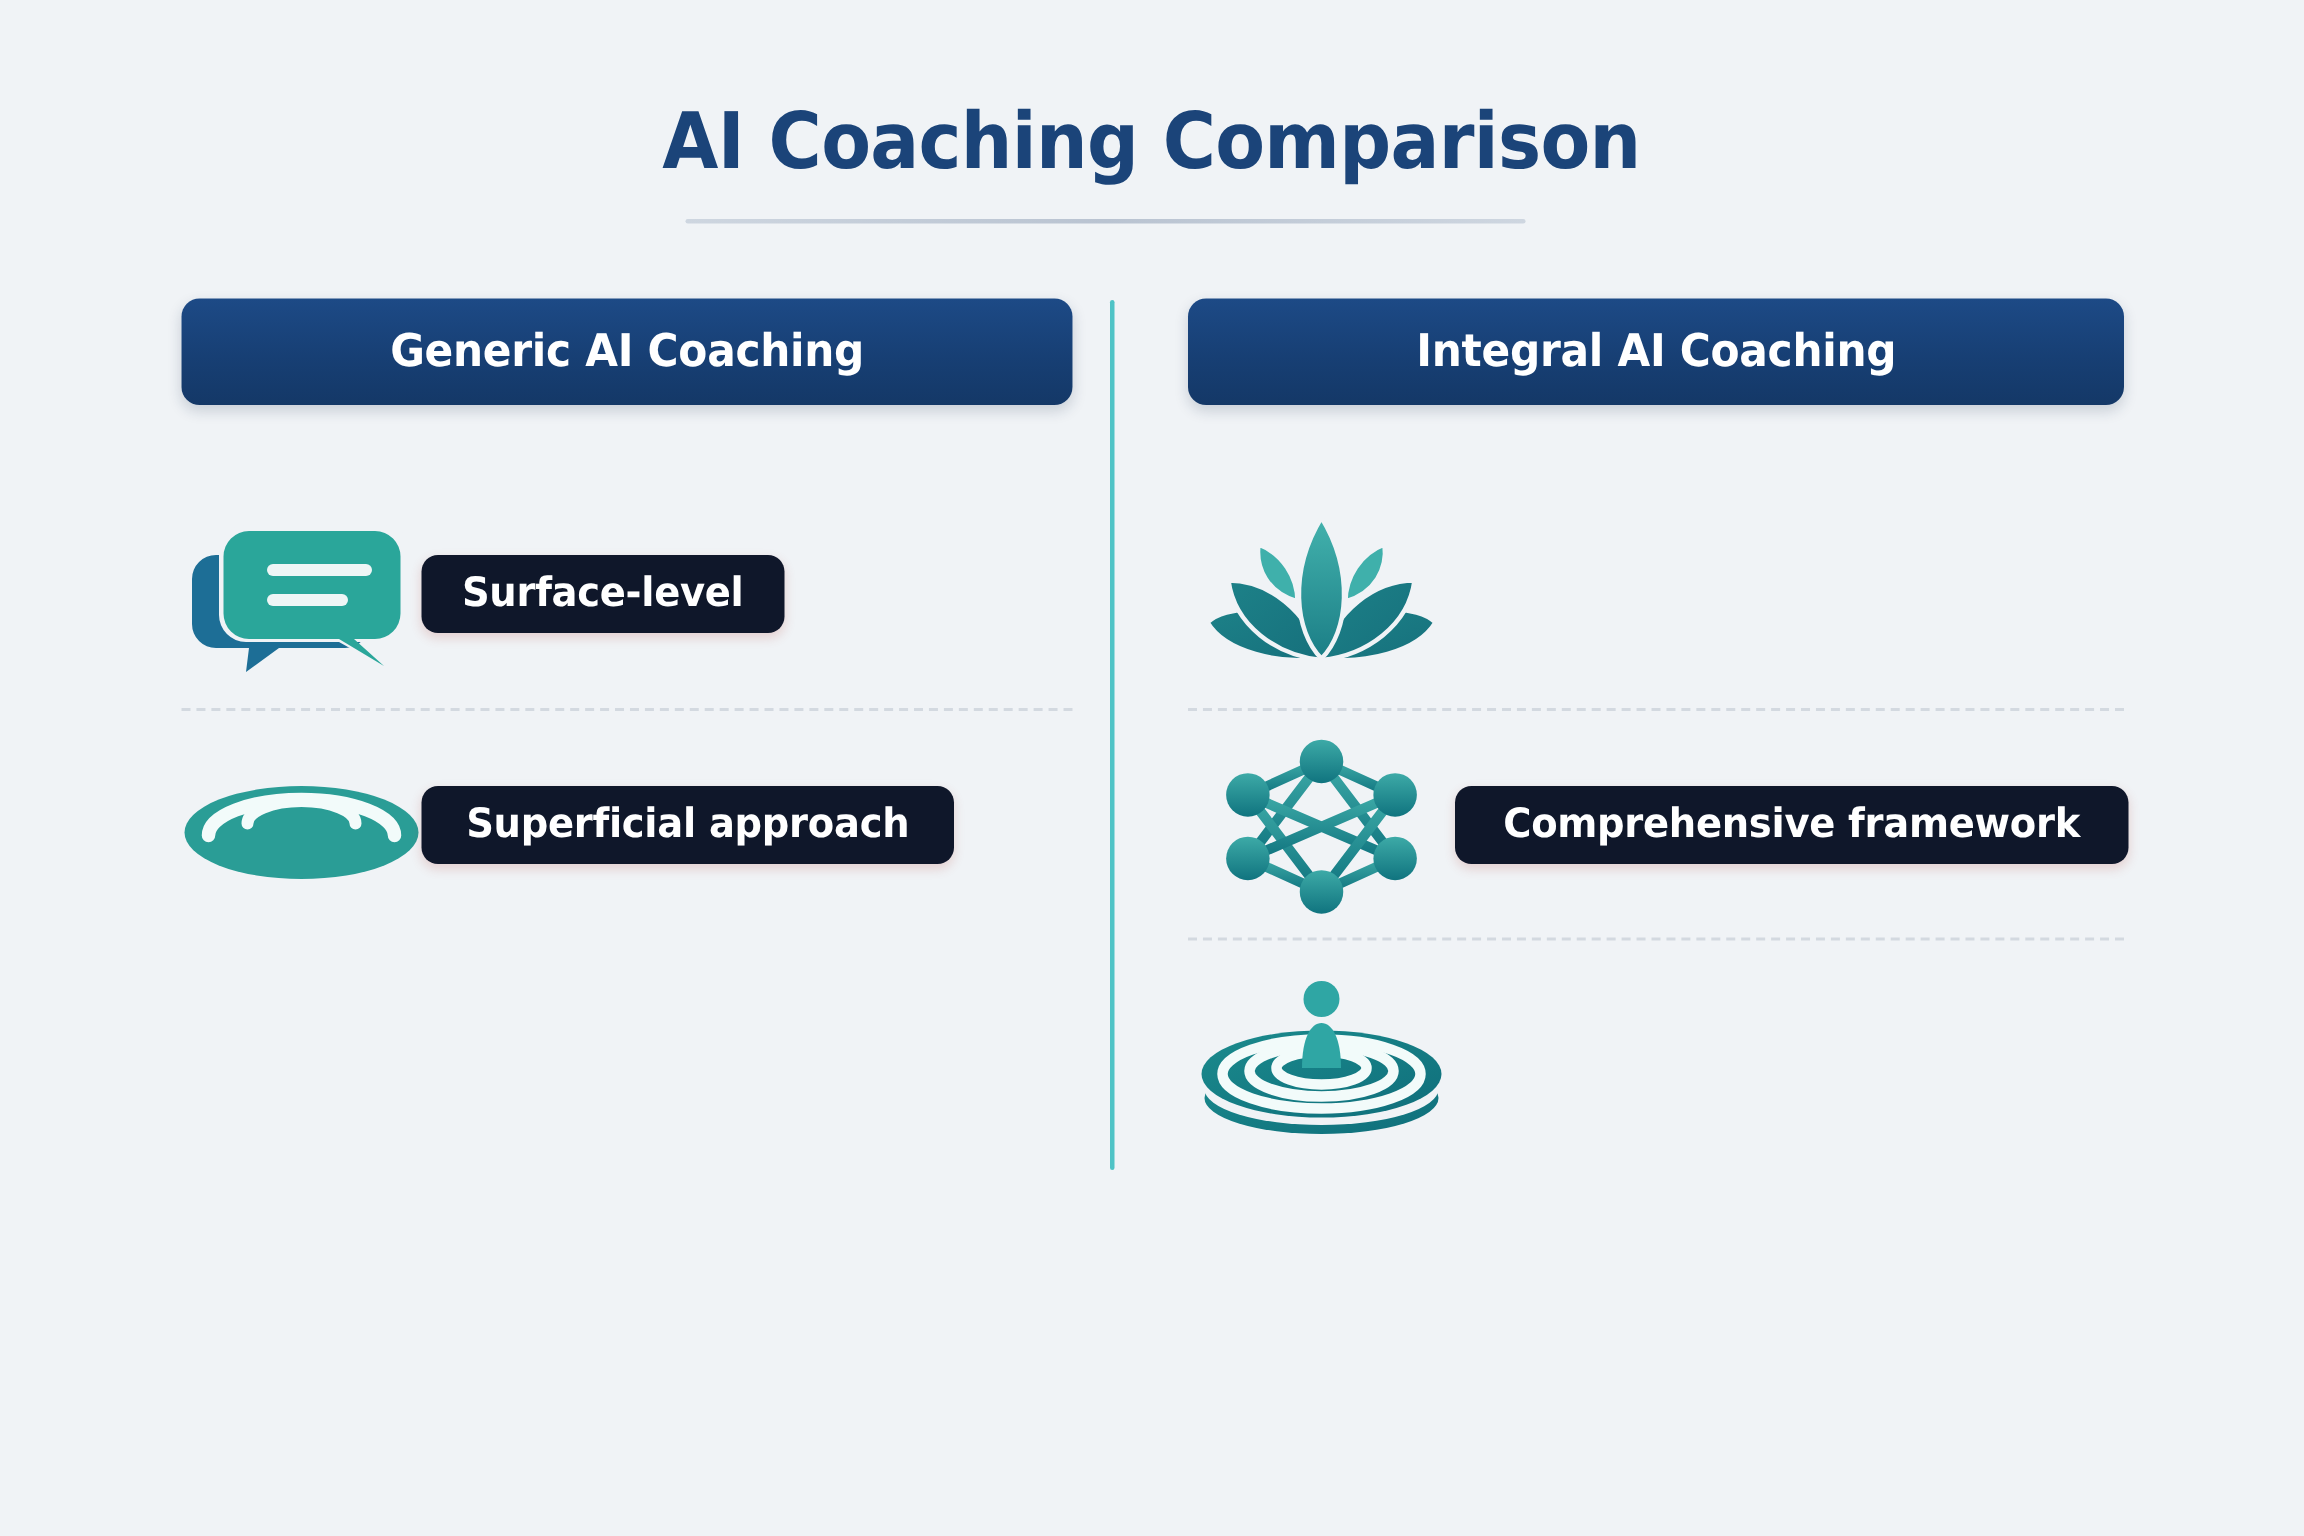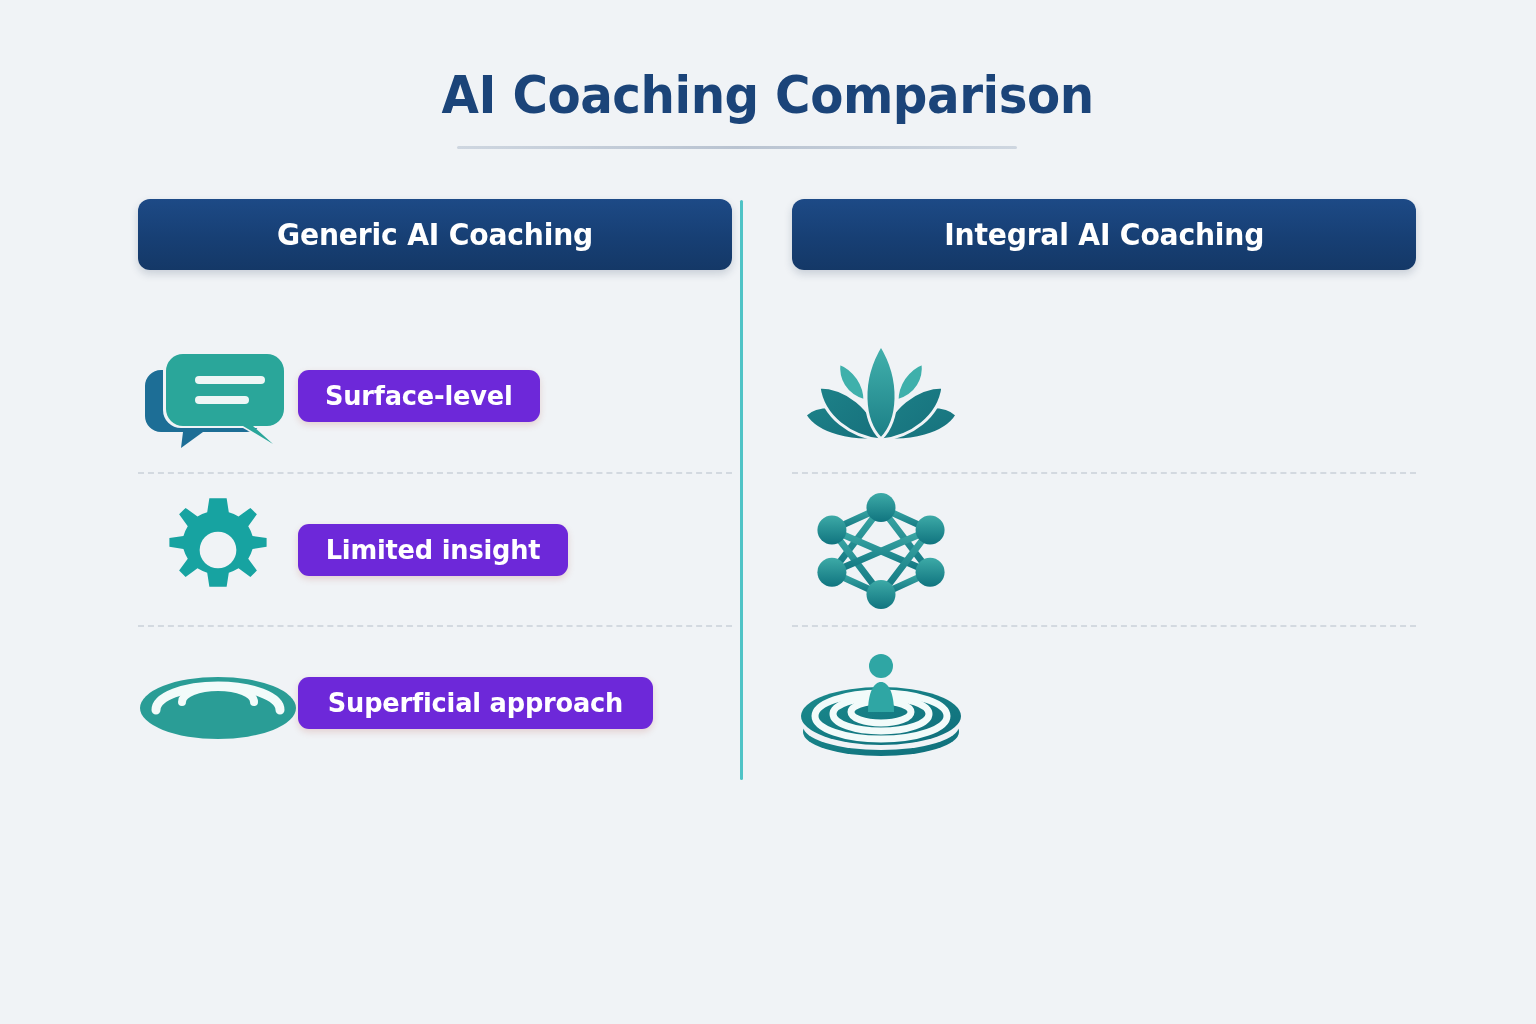--- a/index.html
+++ b/index.html
@@ -58,21 +58,21 @@
     left: 0;
     width: 1536px;
     height: 600px;
   }
 
   .column {
     position: absolute;
     top: 0;
     width: 594px;
   }
-  .column.left  { left: 138px; }
+  .column.left  { left: 121px; }
   .column.right { left: 792px; width: 624px; }
 
   .col-header {
     height: 71px;
     border-radius: 12px;
     background: linear-gradient(180deg, #1d4a86 0%, #173f74 55%, #143867 100%);
     box-shadow: 0 4px 9px rgba(20,45,80,0.18);
     display: flex;
     align-items: center;
     justify-content: center;
@@ -120,21 +120,21 @@
     justify-content: center;
   }
   .column.right .icon-slot { width: 178px; min-width: 178px; }
 
   .pill {
     display: inline-flex;
     align-items: center;
     height: 52px;
     padding: 0 22px;
     border-radius: 11px;
-    background: #6d28d9;
+    background: #0f172a;
     box-shadow: 0 3px 7px rgba(180,70,62,0.20);
   }
   .pill-label {
     color: #ffffff;
     font-size: 27px;
     font-weight: bold;
     white-space: nowrap;
     letter-spacing: -0.2px;
     transform: scaleX(0.95);
   }
@@ -175,33 +175,20 @@
 
               <rect x="52" y="32" width="70" height="8" rx="4" fill="#eef6f6"></rect>
               <rect x="52" y="52" width="54" height="8" rx="4" fill="#eef6f6"></rect>
             </svg>
           </div>
           <div class="pill">
             <span class="pill-label">Surface-level</span>
           </div>
         </div>
 
-        <div class="row">
-          <div class="icon-slot">
-            <svg width="108" height="108" viewBox="0 0 100 100" aria-hidden="true">
-              <g fill="#17a3a1">
-                <path d="M50 2 l8 0 2 13 a36 36 0 0 1 9 4 l11 -8 6 6 -8 11 a36 36 0 0 1 4 9 l13 2 0 8 -13 2 a36 36 0 0 1 -4 9 l8 11 -6 6 -11 -8 a36 36 0 0 1 -9 4 l-2 13 -8 0 -8 0 -2 -13 a36 36 0 0 1 -9 -4 l-11 8 -6 -6 8 -11 a36 36 0 0 1 -4 -9 l-13 -2 0 -8 13 -2 a36 36 0 0 1 4 -9 l-8 -11 6 -6 11 8 a36 36 0 0 1 9 -4 l2 -13 z"></path>
-              </g>
-              <circle cx="50" cy="50" r="17" fill="#f0f3f6"></circle>
-            </svg>
-          </div>
-          <div class="pill">
-            <span class="pill-label">Limited insight</span>
-          </div>
-        </div>
 
         <div class="row">
           <div class="icon-slot">
             <svg width="160" height="86" viewBox="0 0 160 86" aria-hidden="true">
               <ellipse cx="80" cy="48" rx="78" ry="31" fill="#2a9d96"></ellipse>
               <path d="M18 50 a62 24 0 0 1 124 0" fill="none" stroke="#f2fbfa" stroke-width="9" stroke-linecap="round"></path>
               <path d="M44 42 a36 15 0 0 1 72 0" fill="none" stroke="#f2fbfa" stroke-width="8" stroke-linecap="round"></path>
             </svg>
           </div>
           <div class="pill">
@@ -280,20 +267,23 @@
               <g fill="url(#netg)">
                 <circle cx="60" cy="14" r="13"></circle>
                 <circle cx="16" cy="34" r="13"></circle>
                 <circle cx="104" cy="34" r="13"></circle>
                 <circle cx="16" cy="72" r="13"></circle>
                 <circle cx="104" cy="72" r="13"></circle>
                 <circle cx="60" cy="92" r="13"></circle>
               </g>
             </svg>
           </div>
+          <div class="pill">
+            <span class="pill-label">Comprehensive framework</span>
+          </div>
         </div>
 
         <div class="row">
           <div class="icon-slot">
             <svg width="166" height="110" viewBox="0 0 166 110" aria-hidden="true">
               <defs>
                 <linearGradient id="ripg" x1="0" y1="0" x2="1" y2="1">
                   <stop offset="0" stop-color="#1b8b8d"></stop>
                   <stop offset="1" stop-color="#0f6e7b"></stop>
                 </linearGradient>

